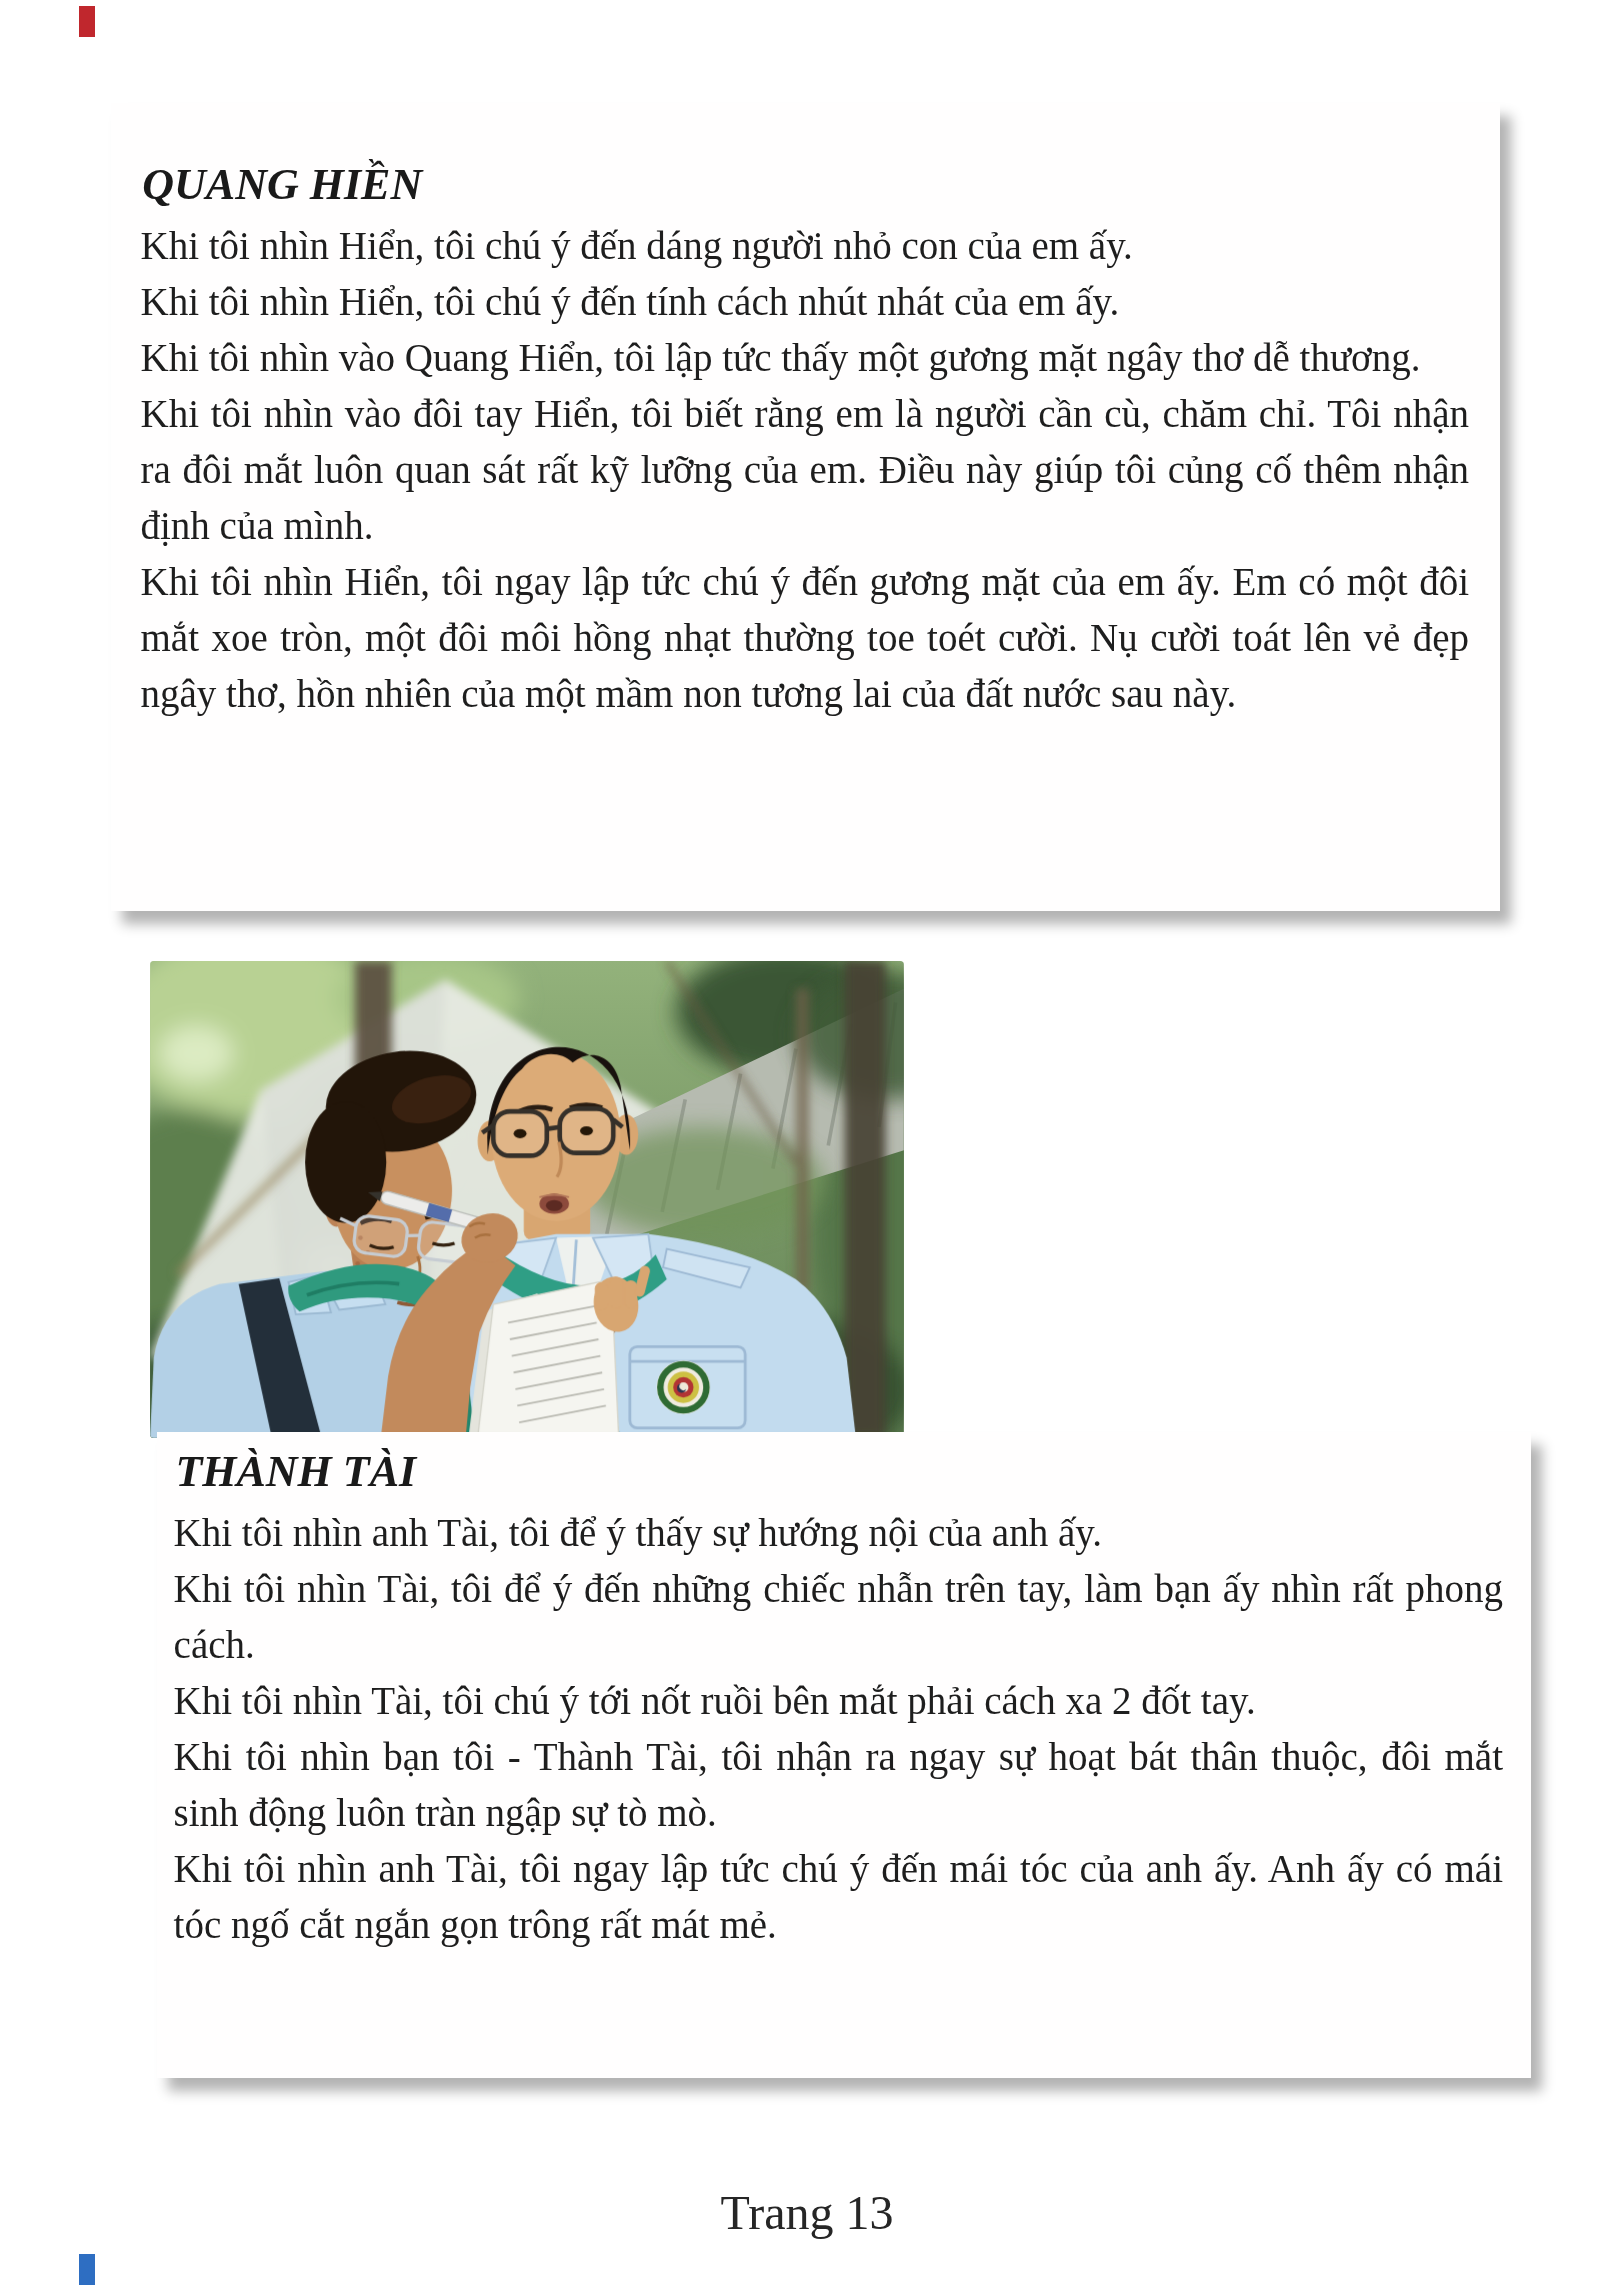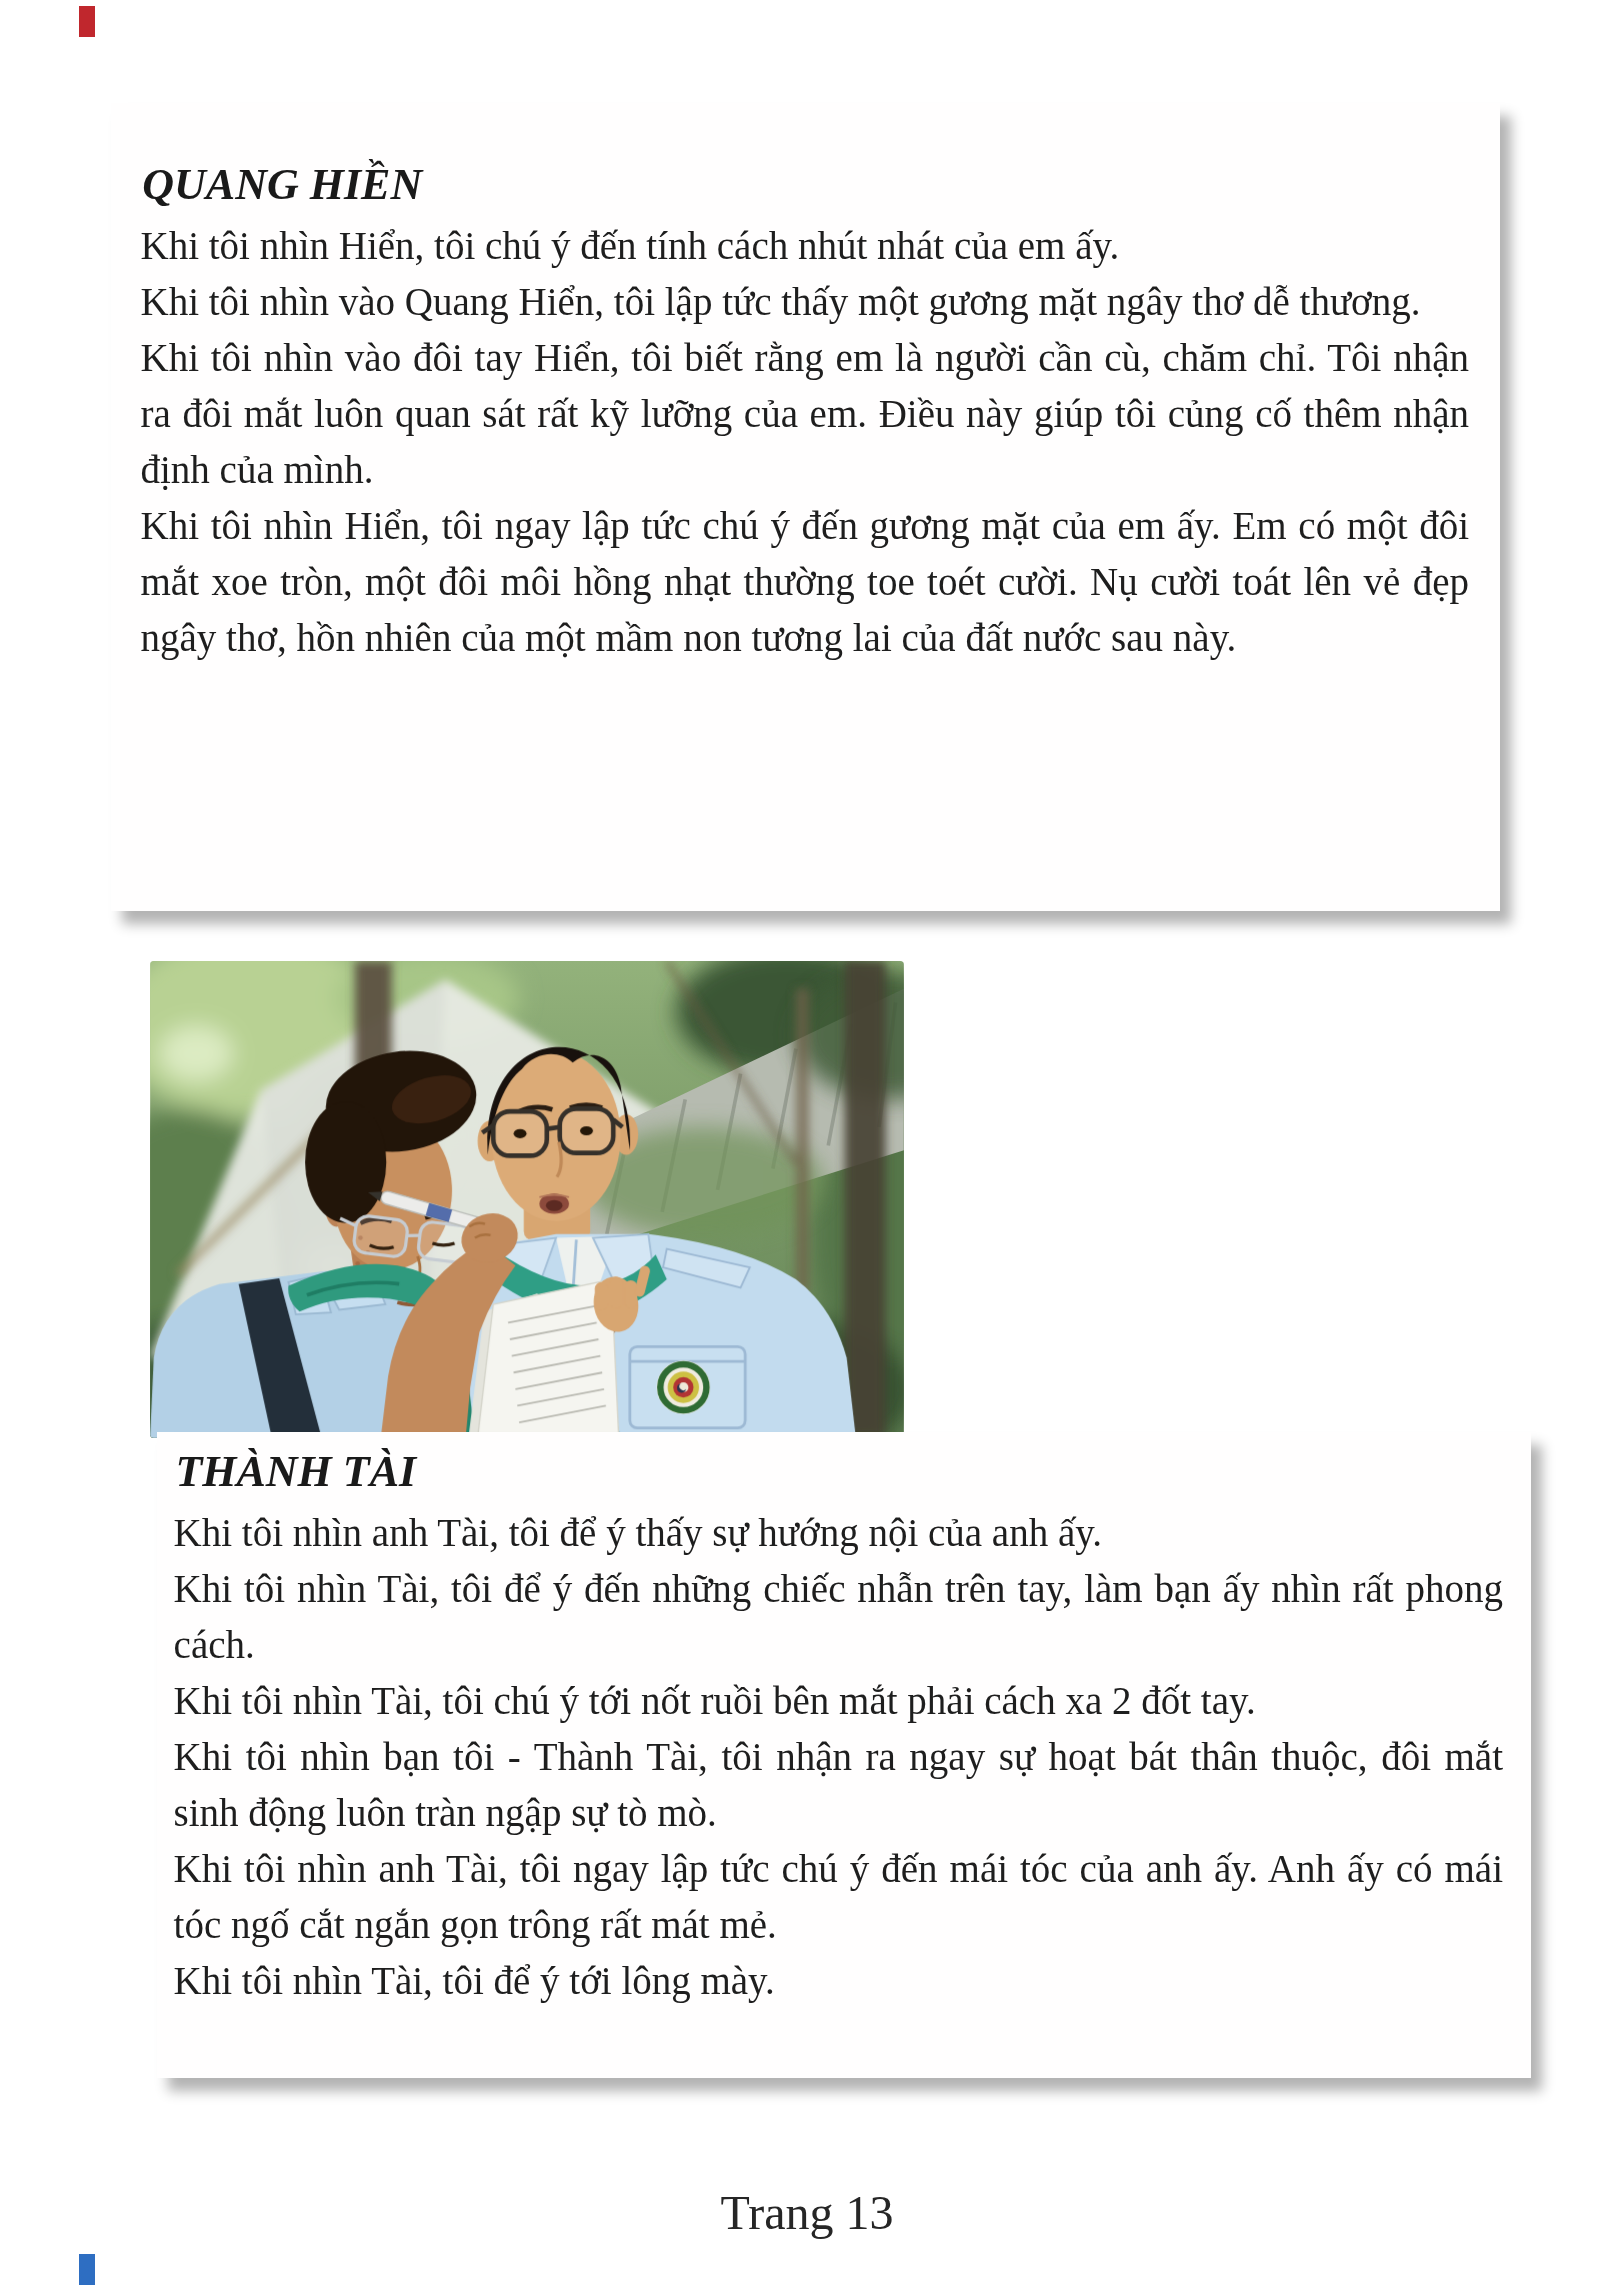--- a/index.html
+++ b/index.html
@@ -20,20 +20,21 @@
 </style>
 </head>
 <body>
 
 <div class="page">
 
   <div class="edge-mark edge-mark-top"></div>
 
   <section class="card card-1">
     <h2 class="section-heading">QUANG HIỀN</h2>
+    <p class="body-par">Khi tôi nhìn Hiển, tôi chú ý đến dáng người nhỏ con của em ấy.</p>
     <p class="body-par">Khi tôi nhìn Hiển, tôi chú ý đến tính cách nhút nhát của em ấy.</p>
     <p class="body-par">Khi tôi nhìn vào Quang Hiển, tôi lập tức thấy một gương mặt ngây thơ dễ thương.</p>
     <p class="body-par">Khi tôi nhìn vào đôi tay Hiển, tôi biết rằng em là người cần cù, chăm chỉ. Tôi nhận ra đôi mắt luôn quan sát rất kỹ lưỡng của em. Điều này giúp tôi củng cố thêm nhận định của mình.</p>
     <p class="body-par">Khi tôi nhìn Hiển, tôi ngay lập tức chú ý đến gương mặt của em ấy. Em có một đôi mắt xoe tròn, một đôi môi hồng nhạt thường toe toét cười. Nụ cười toát lên vẻ đẹp ngây thơ, hồn nhiên của một mầm non tương lai của đất nước sau này.</p>
   </section>
 
   <figure class="photo">
     <svg width="754" height="477" viewBox="0 0 817 517" xmlns="http://www.w3.org/2000/svg">
       <defs>
         <linearGradient id="bgG" x1="0" y1="0" x2="0" y2="1">
@@ -214,21 +215,20 @@
     </svg>
   </figure>
 
   <section class="card card-2">
     <h2 class="section-heading">THÀNH TÀI</h2>
     <p class="body-par">Khi tôi nhìn anh Tài, tôi để ý thấy sự hướng nội của anh ấy.</p>
     <p class="body-par">Khi tôi nhìn Tài, tôi để ý đến những chiếc nhẫn trên tay, làm bạn ấy nhìn rất phong cách.</p>
     <p class="body-par">Khi tôi nhìn Tài, tôi chú ý tới nốt ruồi bên mắt phải cách xa 2 đốt tay.</p>
     <p class="body-par">Khi tôi nhìn bạn tôi - Thành Tài, tôi nhận ra ngay sự hoạt bát thân thuộc, đôi mắt sinh động luôn tràn ngập sự tò mò.</p>
     <p class="body-par">Khi tôi nhìn anh Tài, tôi ngay lập tức chú ý đến mái tóc của anh ấy. Anh ấy có mái tóc ngố cắt ngắn gọn trông rất mát mẻ.</p>
-    <p class="body-par">Khi tôi nhìn Tài, tôi để ý tới lông mày.</p>
   </section>
 
   <div class="page-footer">Trang 13</div>
 
   <div class="edge-mark edge-mark-bottom"></div>
 
 </div>
 
 
 </body></html>

